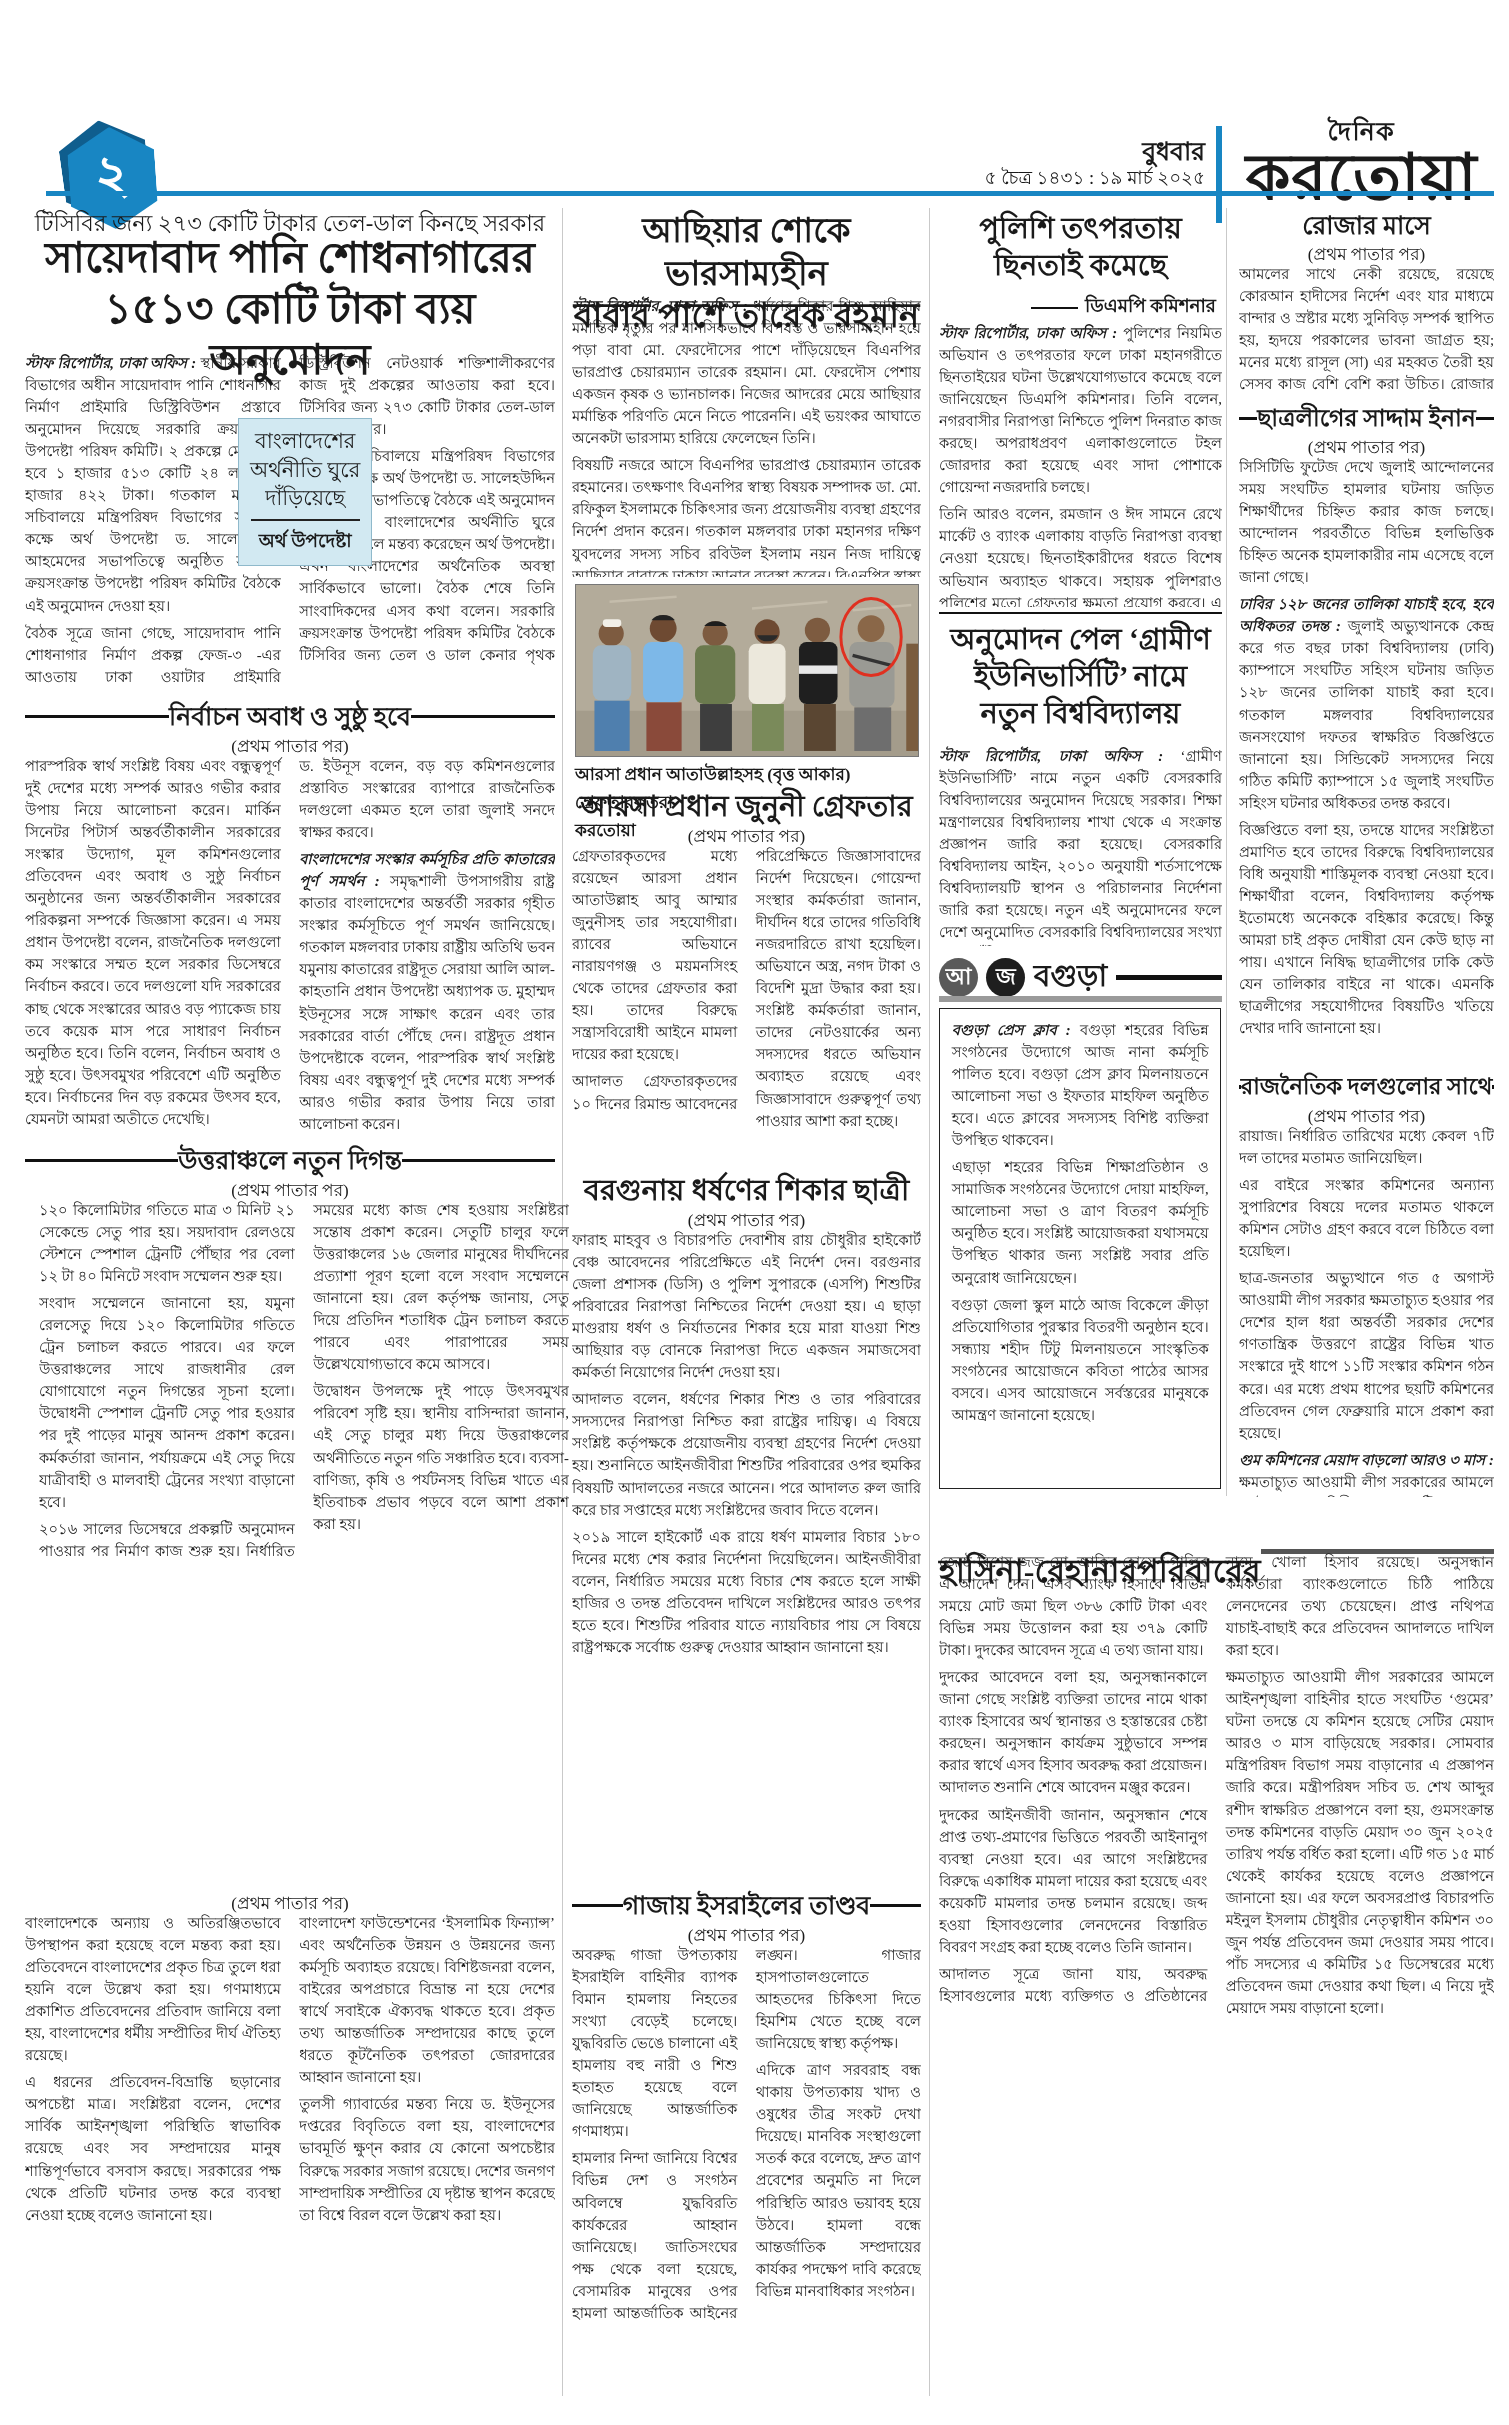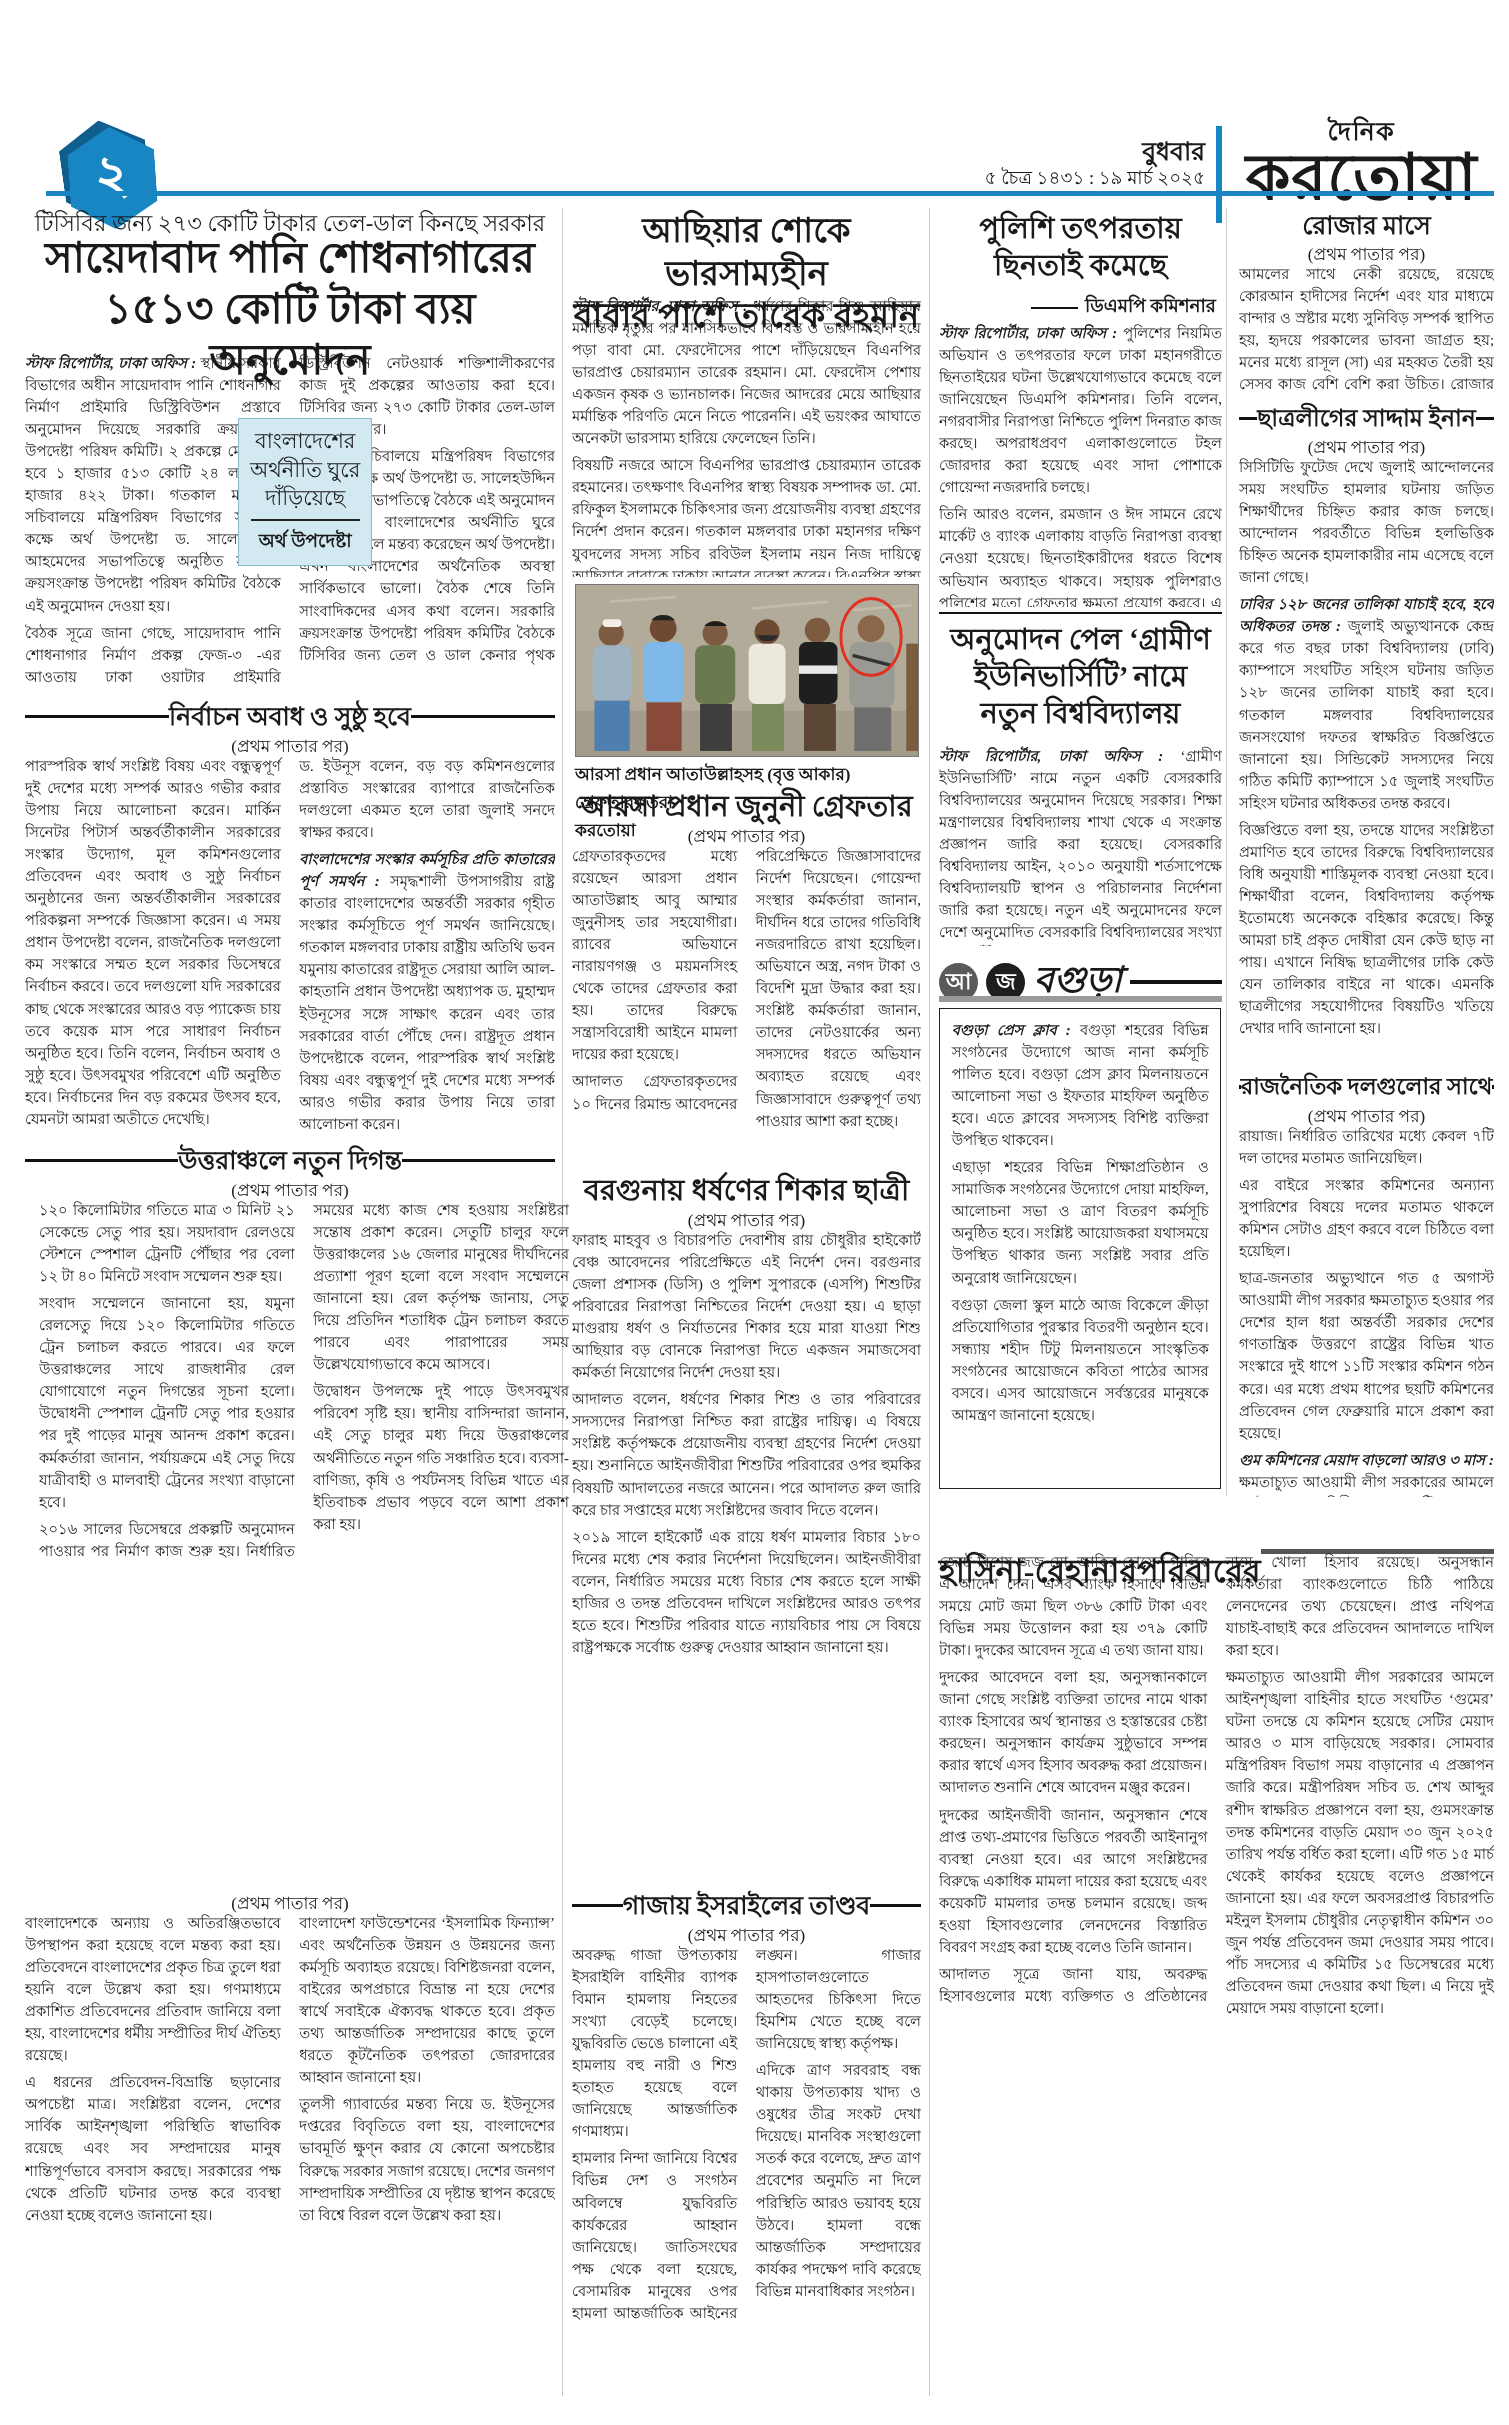--- a/index.html
+++ b/index.html
@@ -44,21 +44,21 @@
   .pq-div{height:1.7px;background:#222;margin:6.7px 5px;}
   .pq-attr{font-size:18.4px;font-weight:bold;}
   
   .box-head{border-top:2.5px solid #111;padding-top:6.7px;}
   
   .ajb{display:flex;align-items:center;gap:8.4px;}
   .ajb .c1,.ajb .c2{width:39px;height:39px;border-radius:50%;display:flex;align-items:center;justify-content:center;
         color:#fff;font-size:22px;font-weight:bold;}
   .ajb .c1{background:#5a5a5a;}
   .ajb .c2{background:#1e1e1e;}
-  .ajb .word{font-size:36px;font-weight:bold;font-style:italic;}
+  .ajb .word{font-size:30px;font-weight:bold;}
   .ajb .ln{flex:1;height:4.2px;background:#111;}
   .gray-bar{height:5.9px;background:#9a9a9a;}
   .bordered-box{border:1.7px solid #222;padding:10px 11.7px;}
   
   .photo{border:0.8px solid #777;}
   .caption{font-size:17px;display:flex;justify-content:space-between;font-weight:bold;}
   .vsep{width:0.8px;background:#c9c9c9;}
 </style>
 </head>
 <body>

